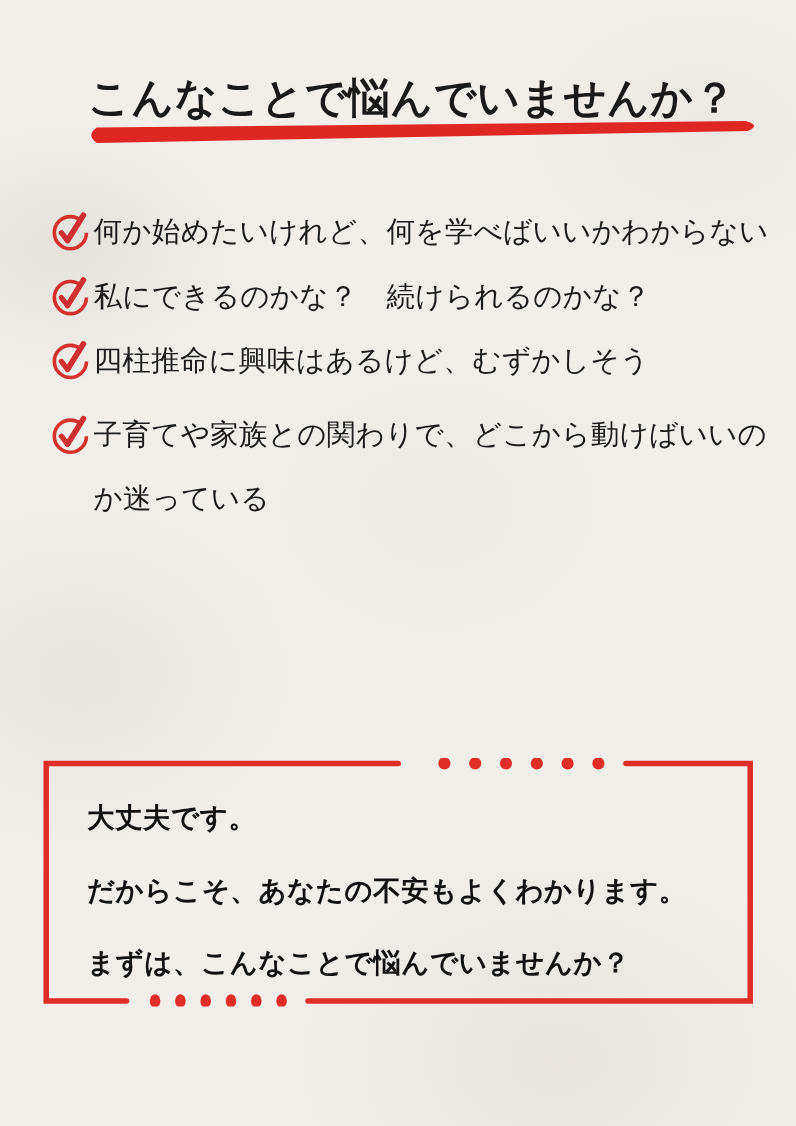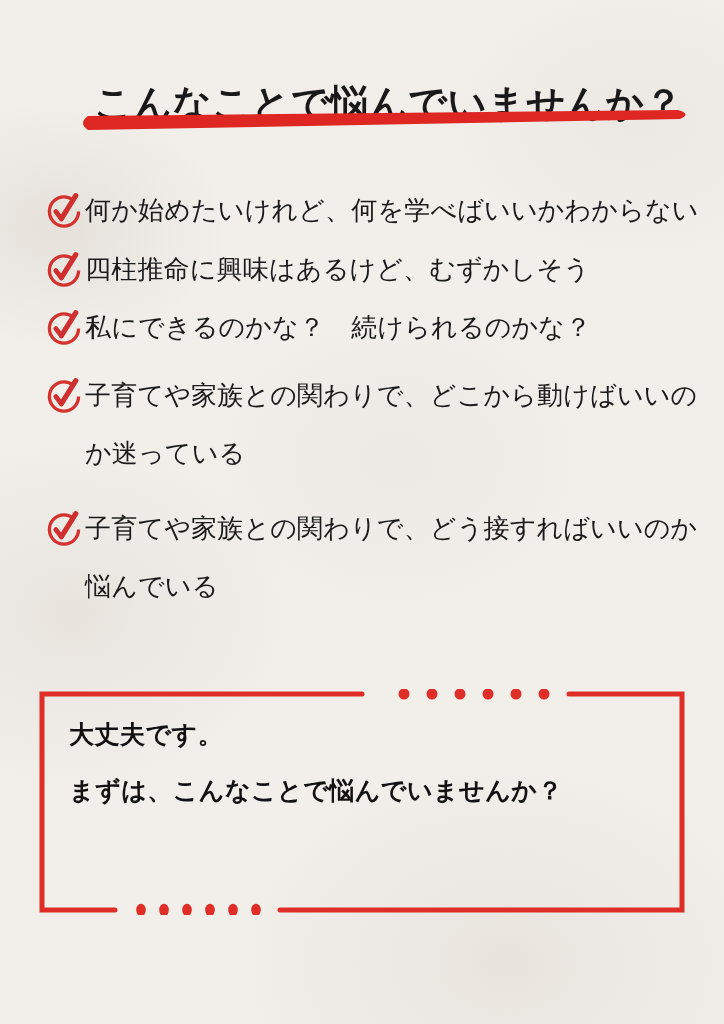--- a/index.html
+++ b/index.html
@@ -11,21 +11,21 @@
       radial-gradient(ellipse 260px 190px at 8% 22%, rgba(210,203,194,0.40), transparent 65%),
       radial-gradient(ellipse 300px 220px at 88% 12%, rgba(221,215,207,0.30), transparent 65%),
       radial-gradient(ellipse 340px 270px at 10% 60%, rgba(213,206,197,0.35), transparent 65%),
       radial-gradient(ellipse 300px 240px at 55% 45%, rgba(224,219,211,0.30), transparent 65%),
       radial-gradient(ellipse 420px 310px at 70% 94%, rgba(216,209,200,0.38), transparent 65%),
       #f2efeb;
     font-family:"Liberation Serif","DejaVu Serif",serif;
     color:#1b1b1b;
   }
   .title{
-    position:absolute;left:80px;top:64px;margin:14px;
+    position:absolute;left:80px;top:64px;margin:0;
     font-size:38px;font-weight:600;letter-spacing:0.5px;
     color:#191919;white-space:nowrap;
   }
   .underline{position:absolute;left:80px;top:106px;width:616px;height:28px;}
   .checklist{
     position:absolute;left:46px;top:182px;width:640px;
     margin:0;padding:0;list-style:none;
   }
   .check-item{display:flex;align-items:flex-start;}
   .check-item:nth-child(2){margin-top:1px;}
@@ -38,21 +38,21 @@
     white-space:pre;color:#1b1b1b;
   }
   .message-box{position:absolute;left:37px;top:689px;width:650px;height:226px;}
   .box-border{position:absolute;left:0;top:0;width:650px;height:226px;}
   .box-text{
     position:absolute;left:25px;top:14px;
     font-family:"Liberation Sans","DejaVu Sans",sans-serif;
     font-weight:600;
   }
   .box-text p{
-    margin:7px;font-size:25px;line-height:49px;letter-spacing:0.5px;
+    margin:17px;font-size:25px;line-height:49px;letter-spacing:0.5px;
     color:#111;white-space:nowrap;
   }
 </style>
 </head>
 <body>
 
 <div class="page">
 
   <h1 class="title">こんなことで悩んでいませんか？</h1>
 
@@ -74,57 +74,46 @@
     </li>
 
     <li class="check-item">
       <span class="check-icon">
         <svg viewBox="0 0 36 36">
           <circle cx="17.5" cy="19" r="14.2" fill="none" stroke="#d5322e" stroke-width="3.2" pathLength="100" stroke-dasharray="86 14"></circle>
           <path d="M9.5,19 L15,26" stroke="#cf2f2e" stroke-width="4.6" stroke-linecap="round" fill="none"></path>
           <path d="M15,26 L29,3.5" stroke="#cf2f2e" stroke-width="5" stroke-linecap="round" fill="none"></path>
         </svg>
       </span>
-      <span class="check-text">四柱推命に興味はあるけど、むずかしそう</span>
+      <span class="check-text">私にできるのかな？　続けられるのかな？</span>
     </li>
 
     <li class="check-item">
       <span class="check-icon">
         <svg viewBox="0 0 36 36">
           <circle cx="17.5" cy="19" r="14.2" fill="none" stroke="#d5322e" stroke-width="3.2" pathLength="100" stroke-dasharray="86 14"></circle>
           <path d="M9.5,19 L15,26" stroke="#cf2f2e" stroke-width="4.6" stroke-linecap="round" fill="none"></path>
           <path d="M15,26 L29,3.5" stroke="#cf2f2e" stroke-width="5" stroke-linecap="round" fill="none"></path>
         </svg>
       </span>
-      <span class="check-text">私にできるのかな？　続けられるのかな？</span>
+      <span class="check-text">四柱推命に興味はあるけど、むずかしそう</span>
     </li>
 
     <li class="check-item">
       <span class="check-icon">
         <svg viewBox="0 0 36 36">
           <circle cx="17.5" cy="19" r="14.2" fill="none" stroke="#d5322e" stroke-width="3.2" pathLength="100" stroke-dasharray="86 14"></circle>
           <path d="M9.5,19 L15,26" stroke="#cf2f2e" stroke-width="4.6" stroke-linecap="round" fill="none"></path>
           <path d="M15,26 L29,3.5" stroke="#cf2f2e" stroke-width="5" stroke-linecap="round" fill="none"></path>
         </svg>
       </span>
       <span class="check-text">子育てや家族との関わりで、どこから動けばいいの
 か迷っている</span>
     </li>
 
-    <li class="check-item">
-      <span class="check-icon">
-        <svg viewBox="0 0 36 36">
-          <circle cx="17.5" cy="19" r="14.2" fill="none" stroke="#d5322e" stroke-width="3.2" pathLength="100" stroke-dasharray="86 14"></circle>
-          <path d="M9.5,19 L15,26" stroke="#cf2f2e" stroke-width="4.6" stroke-linecap="round" fill="none"></path>
-          <path d="M15,26 L29,3.5" stroke="#cf2f2e" stroke-width="5" stroke-linecap="round" fill="none"></path>
-        </svg>
-      </span>
-      <span class="check-text">子育てや家族との関わりで、どう接すればいいのか
-悩んでいる</span>
-    </li>
 
   </ul>
 
   <div class="message-box">
     <svg class="box-border" viewBox="0 0 650 226" aria-hidden="true">
       <path d="M325,5 H5 V221 H78 M243,221 H645 V5 H532" fill="none" stroke="#e02d27" stroke-width="5" stroke-linecap="round"></path>
       <g fill="#e02d27">
         <circle cx="367" cy="5" r="5.5"></circle>
         <circle cx="395" cy="5" r="5.5"></circle>
         <circle cx="423" cy="5" r="5.5"></circle>
@@ -136,17 +125,18 @@
         <ellipse cx="104" cy="221" rx="4.8" ry="6.2"></ellipse>
         <ellipse cx="127" cy="221" rx="4.8" ry="6.2"></ellipse>
         <ellipse cx="150" cy="221" rx="4.8" ry="6.2"></ellipse>
         <ellipse cx="173" cy="221" rx="4.8" ry="6.2"></ellipse>
         <ellipse cx="196" cy="221" rx="4.8" ry="6.2"></ellipse>
         <ellipse cx="219" cy="221" rx="4.8" ry="6.2"></ellipse>
       </g>
     </svg>
     <div class="box-text">
       <p>大丈夫です。</p>
+      <p>だからこそ、あなたの不安もよくわかります。</p>
       <p>まずは、こんなことで悩んでいませんか？</p>
     </div>
   </div>
 
 </div>
 
 </body></html>

